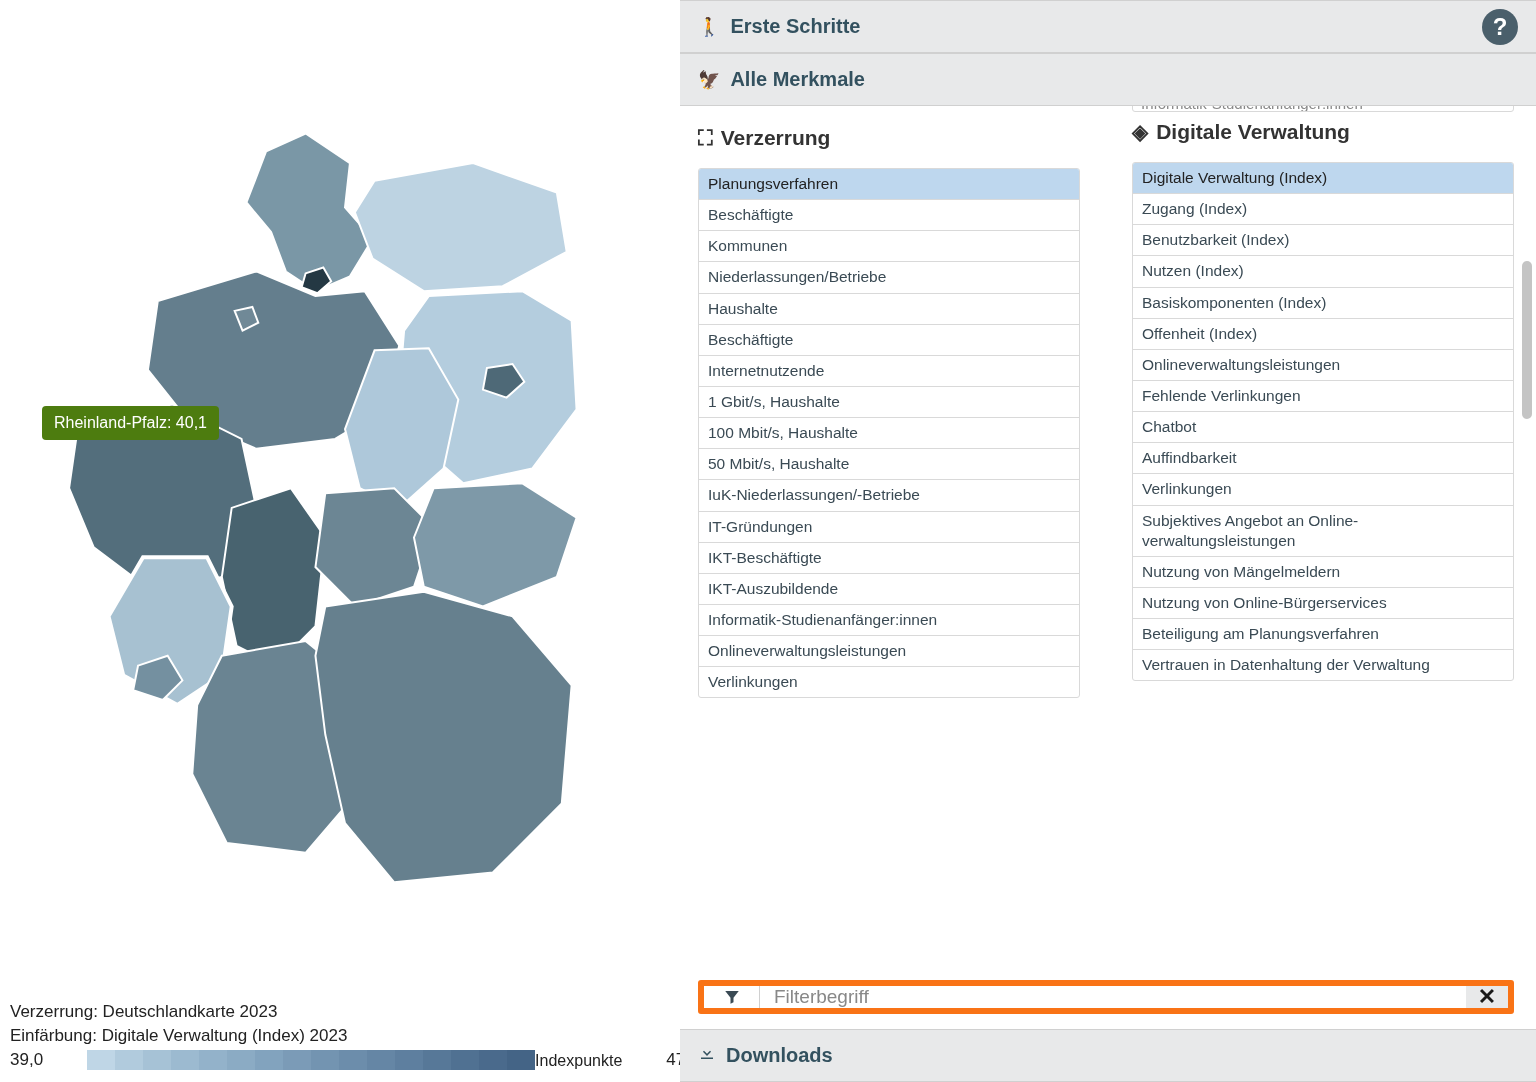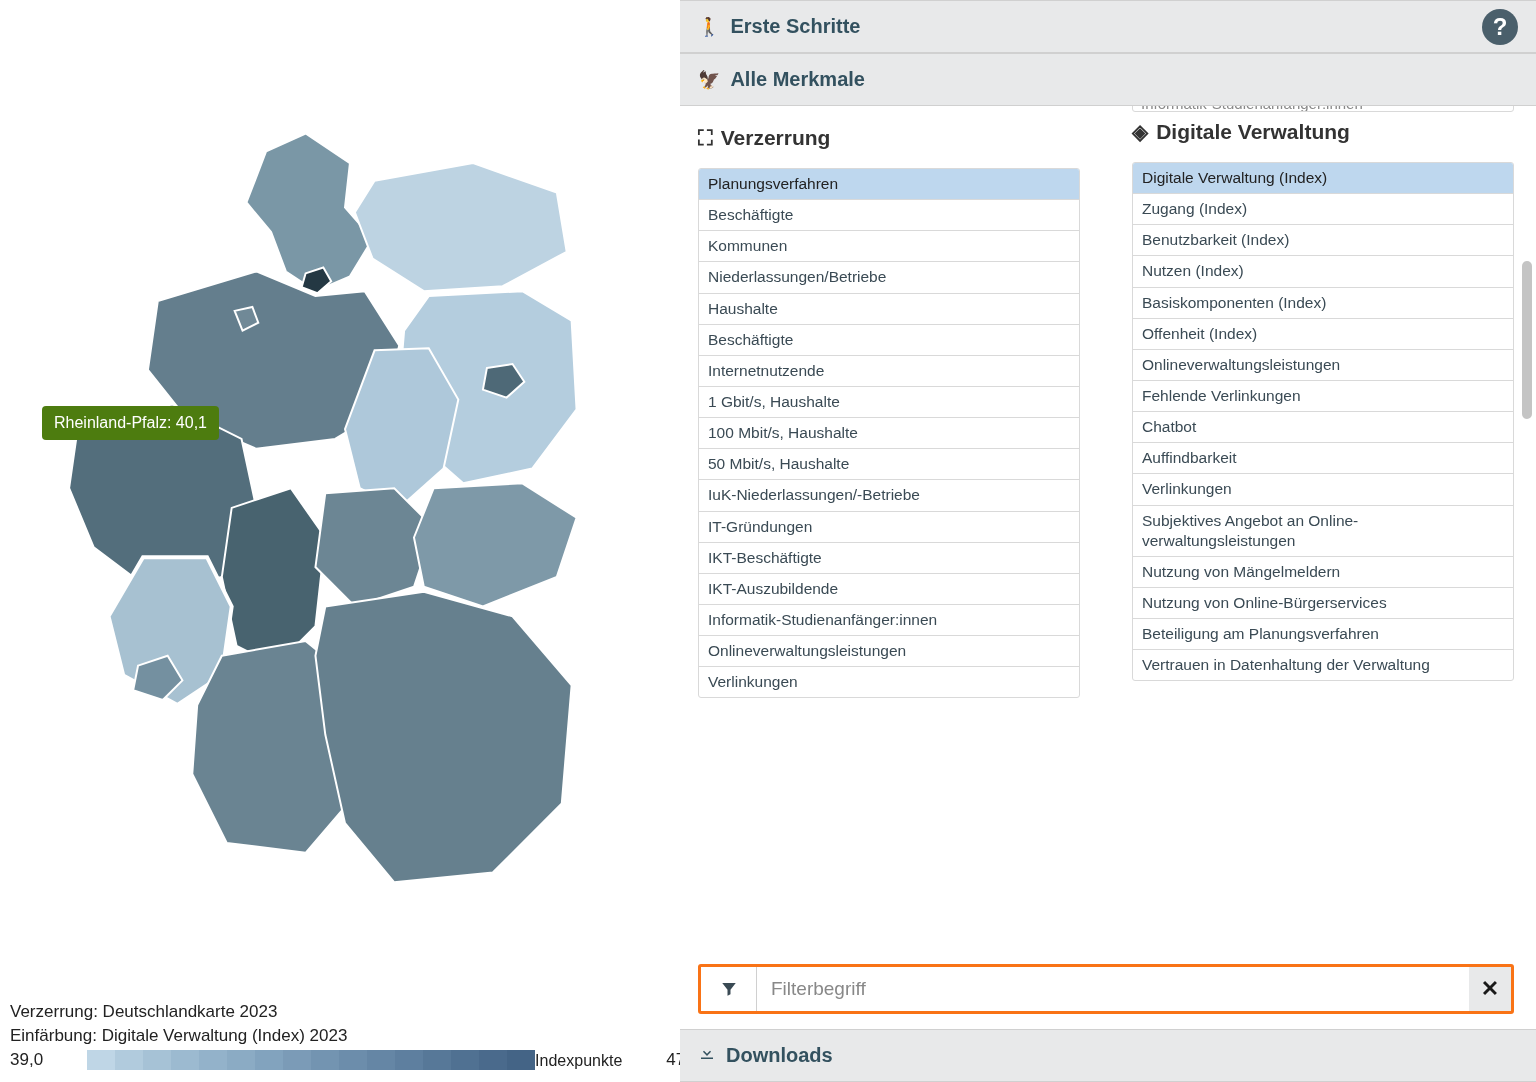--- a/index.html
+++ b/index.html
@@ -24,21 +24,21 @@
 .help{position:absolute;right:18px;top:50%;transform:translateY(-50%);width:36px;height:36px;border-radius:50%;background:#4a5f6b;color:#fff;display:flex;align-items:center;justify-content:center;font-size:24px;font-weight:bold;cursor:pointer}
 .body{flex:1;padding:20px 22px 0 18px;display:flex;gap:52px;overflow:hidden;position:relative}
 .col{flex:1;min-width:0}
 .colh{font-size:21px;font-weight:bold;display:flex;align-items:center;margin-bottom:18px}
 .colh .ic{margin-right:8px}
 .tbl{border:1px solid #d9d9d9;border-radius:3px;overflow:hidden}
 .tbl .itm{padding:5px 9px;border-bottom:1px solid #d9d9d9;font-size:15.5px;color:#3a4a54;cursor:pointer;line-height:1.3}
 .tbl .itm:last-child{border-bottom:none}
 .tbl .itm.sel{background:#bed7ee;color:#222}
 .trunc{border:1px solid #d9d9d9;border-radius:3px;padding:2px 8px 6px 8px;color:#888;font-size:15px;margin-bottom:8px;margin-top:-34px;overflow:hidden;height:20px}
-.filter{display:flex;margin:18px 22px 0 18px;border:3px solid #f97316;border-radius:3px;height:50px;background:#fff}
+.filter{display:flex;margin:18px 22px 0 18px;border:6px solid #f97316;border-radius:3px;height:34px;background:#fff}
 .filter .fi{width:56px;display:flex;align-items:center;justify-content:center;font-size:20px;color:#3a4a54;border-right:1px solid #d0d0d0}
 .filter input{flex:1;border:none;outline:none;padding:0 14px;font-size:19px;color:#333}
 .filter input::placeholder{color:#888}
 .filter .clr{width:42px;display:flex;align-items:center;justify-content:center;background:#e8e9ea;font-size:22px;font-weight:bold;cursor:pointer;color:#1a1a1a}
 .dlhdr{margin-top:15px}
 .scroll{position:absolute;right:4px;top:155px;width:10px;height:158px;background:#c4c4c4;border-radius:5px}
 </style>
 </head>
 <body>
 

